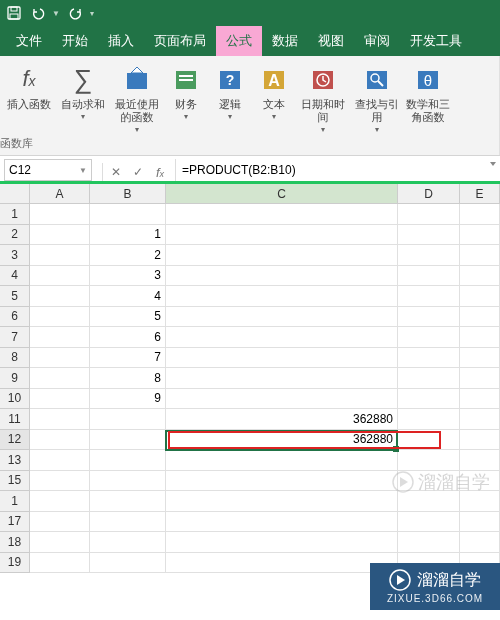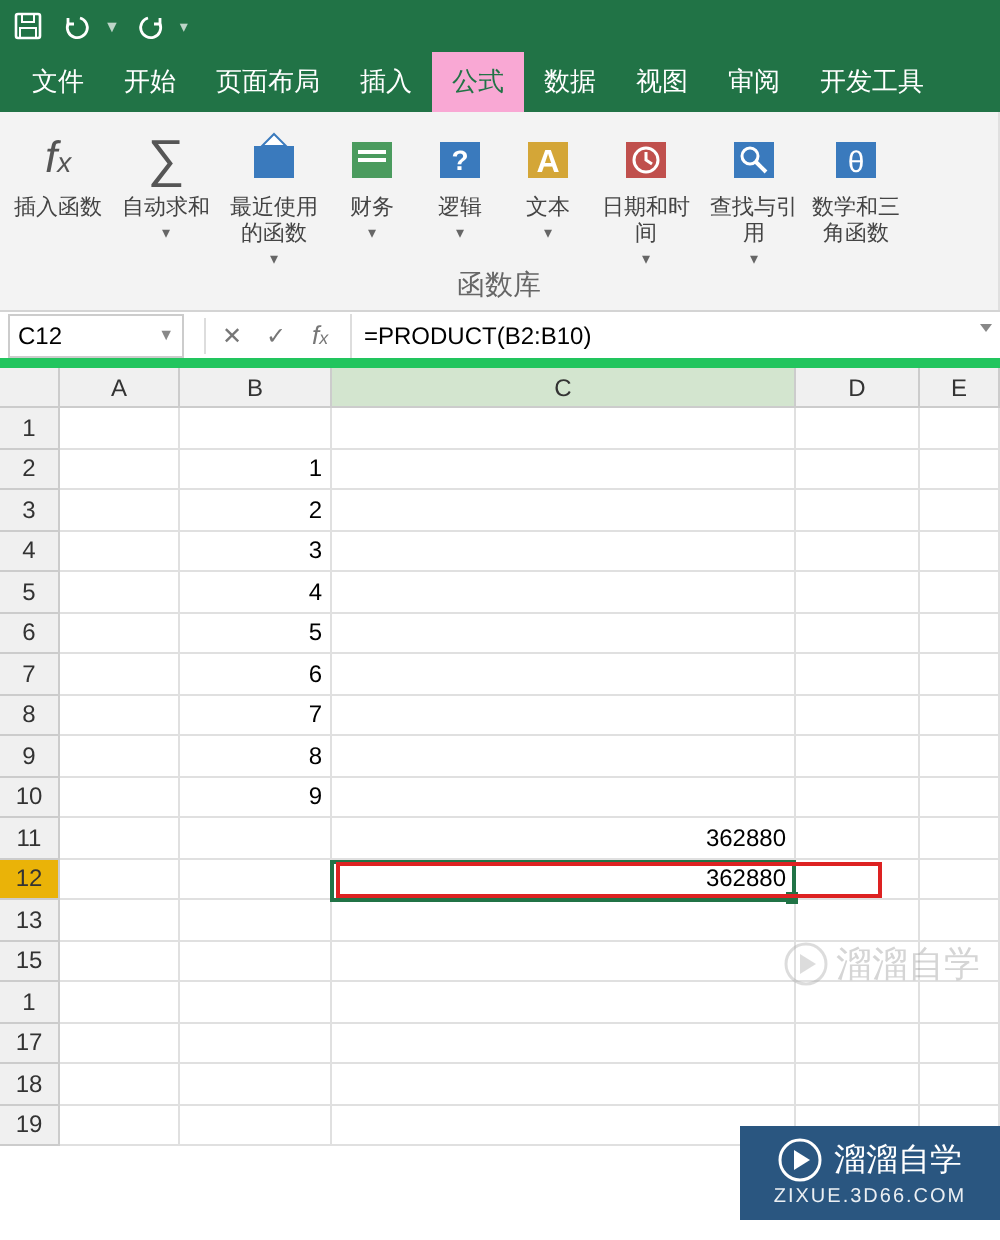--- a/index.html
+++ b/index.html
@@ -16,25 +16,25 @@
   .tab { color: #fff; padding: 6px 10px; font-size: 13px; cursor: pointer; }
   .tab.active { background: #f9a8d4; color: #217346; }
   
   
   .ribbon { background: #f3f3f3; border-bottom: 1px solid #d4d4d4; height: 100px; display: flex; }
   .rgroup { border-right: 1px solid #e0e0e0; display: flex; flex-direction: column; justify-content: space-between; padding: 4px 0 2px; }
   .rgroup-items { display: flex; flex: 1; align-items: flex-start; padding: 0 4px; gap: 4px; }
   .rbtn { display: flex; flex-direction: column; align-items: center; width: 50px; cursor: pointer; padding-top: 2px; }
   .rbtn-icon { width: 34px; height: 34px; display: flex; align-items: center; justify-content: center; margin-bottom: 2px; }
   .rbtn-label { font-size: 11px; text-align: center; line-height: 13px; color: #444; }
-  .rgroup-name { font-size: 14px; color: #666; text-align: center; padding-bottom: 2px; }
+  .rgroup-name { font-size: 11px; color: #666; text-align: left; padding-bottom: 2px; }
   .dd { font-size: 8px; color: #666; margin-top: 1px; }
   
   
-  .fbar-row { display: flex; align-items: center; border-bottom: 5px solid #22c55e; height: 28px; }
+  .fbar-row { display: flex; align-items: flex-end; border-bottom: 3px solid #22c55e; height: 28px; }
   .namebox { width: 88px; border: 1px solid #ccc; height: 22px; margin: 0 4px; display: flex; align-items: center; padding: 0 4px; font-size: 12px; background: #fff; justify-content: space-between; }
   .namebox .dd2 { font-size: 8px; color: #888; }
   .fbar-btns { display: flex; align-items: center; gap: 4px; padding: 0 6px; color: #777; }
   .fbar-btn { width: 18px; height: 18px; display: flex; align-items: center; justify-content: center; cursor: pointer; }
   .fbar-sep { width: 1px; height: 18px; background: #ddd; }
   .formula-input { flex: 1; border: none; border-left: 1px solid #ddd; height: 22px; padding: 0 6px; font-size: 12px; outline: none; }
   
   
   .grid-wrap { position: relative; }
   .selectall { position: absolute; left: 0; top: 0; width: 30px; height: 20px; border-right: 1px solid #ccc; border-bottom: 1px solid #ccc; background: #f0f0f0; }
@@ -43,21 +43,21 @@
   .col-A { width: 60px; }
   .col-B { width: 76px; }
   .col-C { width: 232px; }
   .col-D { width: 62px; }
   .col-E { width: 40px; }
   .col-h.sel { background: #d3e5cf; }
   
   .rows { }
   .row { display: flex; height: 20.5px; }
   .row-h { width: 30px; border-right: 1px solid #ccc; border-bottom: 1px solid #ccc; background: #f0f0f0; display: flex; align-items: center; justify-content: center; font-size: 12px; color: #333; }
-  .row-h.sel { background: #eab308; }
+  .row-h.sel { background: #e5e5e5; }
   .cell { border-right: 1px solid #e0e0e0; border-bottom: 1px solid #e0e0e0; display: flex; align-items: center; padding: 0 4px; font-size: 12px; justify-content: flex-end; }
   .cell.col-A { width: 60px; }
   .cell.col-B { width: 76px; }
   .cell.col-C { width: 232px; }
   .cell.col-D { width: 62px; }
   .cell.col-E { width: 40px; }
   
   .active-cell { position: absolute; border: 2px solid #217346; pointer-events: none; left: 165px; top: 245.5px; width: 233px; height: 21px; }
   .active-cell::after { content: ""; position: absolute; right: -3px; bottom: -3px; width: 6px; height: 6px; background: #217346; }
   
@@ -99,22 +99,22 @@
         <path d="M5 3 A5 5 0 1 0 11 6" stroke-width="1.4"></path>
         <path d="M11 3 L11 6 L8 6" stroke-width="1.4"></path>
       </svg>
   </span>
   <span class="qat-sep">▾</span>
 </div>
 
 <div class="tabs">
   <div class="tab">文件</div>
   <div class="tab">开始</div>
+  <div class="tab">插入</div>
   <div class="tab">页面布局</div>
-  <div class="tab">插入</div>
   <div class="tab active">公式</div>
   <div class="tab">数据</div>
   <div class="tab">视图</div>
   <div class="tab">审阅</div>
   <div class="tab">开发工具</div>
 </div>
 
 <div class="ribbon">
   <div class="rgroup" style="flex:1">
     <div class="rgroup-items">

